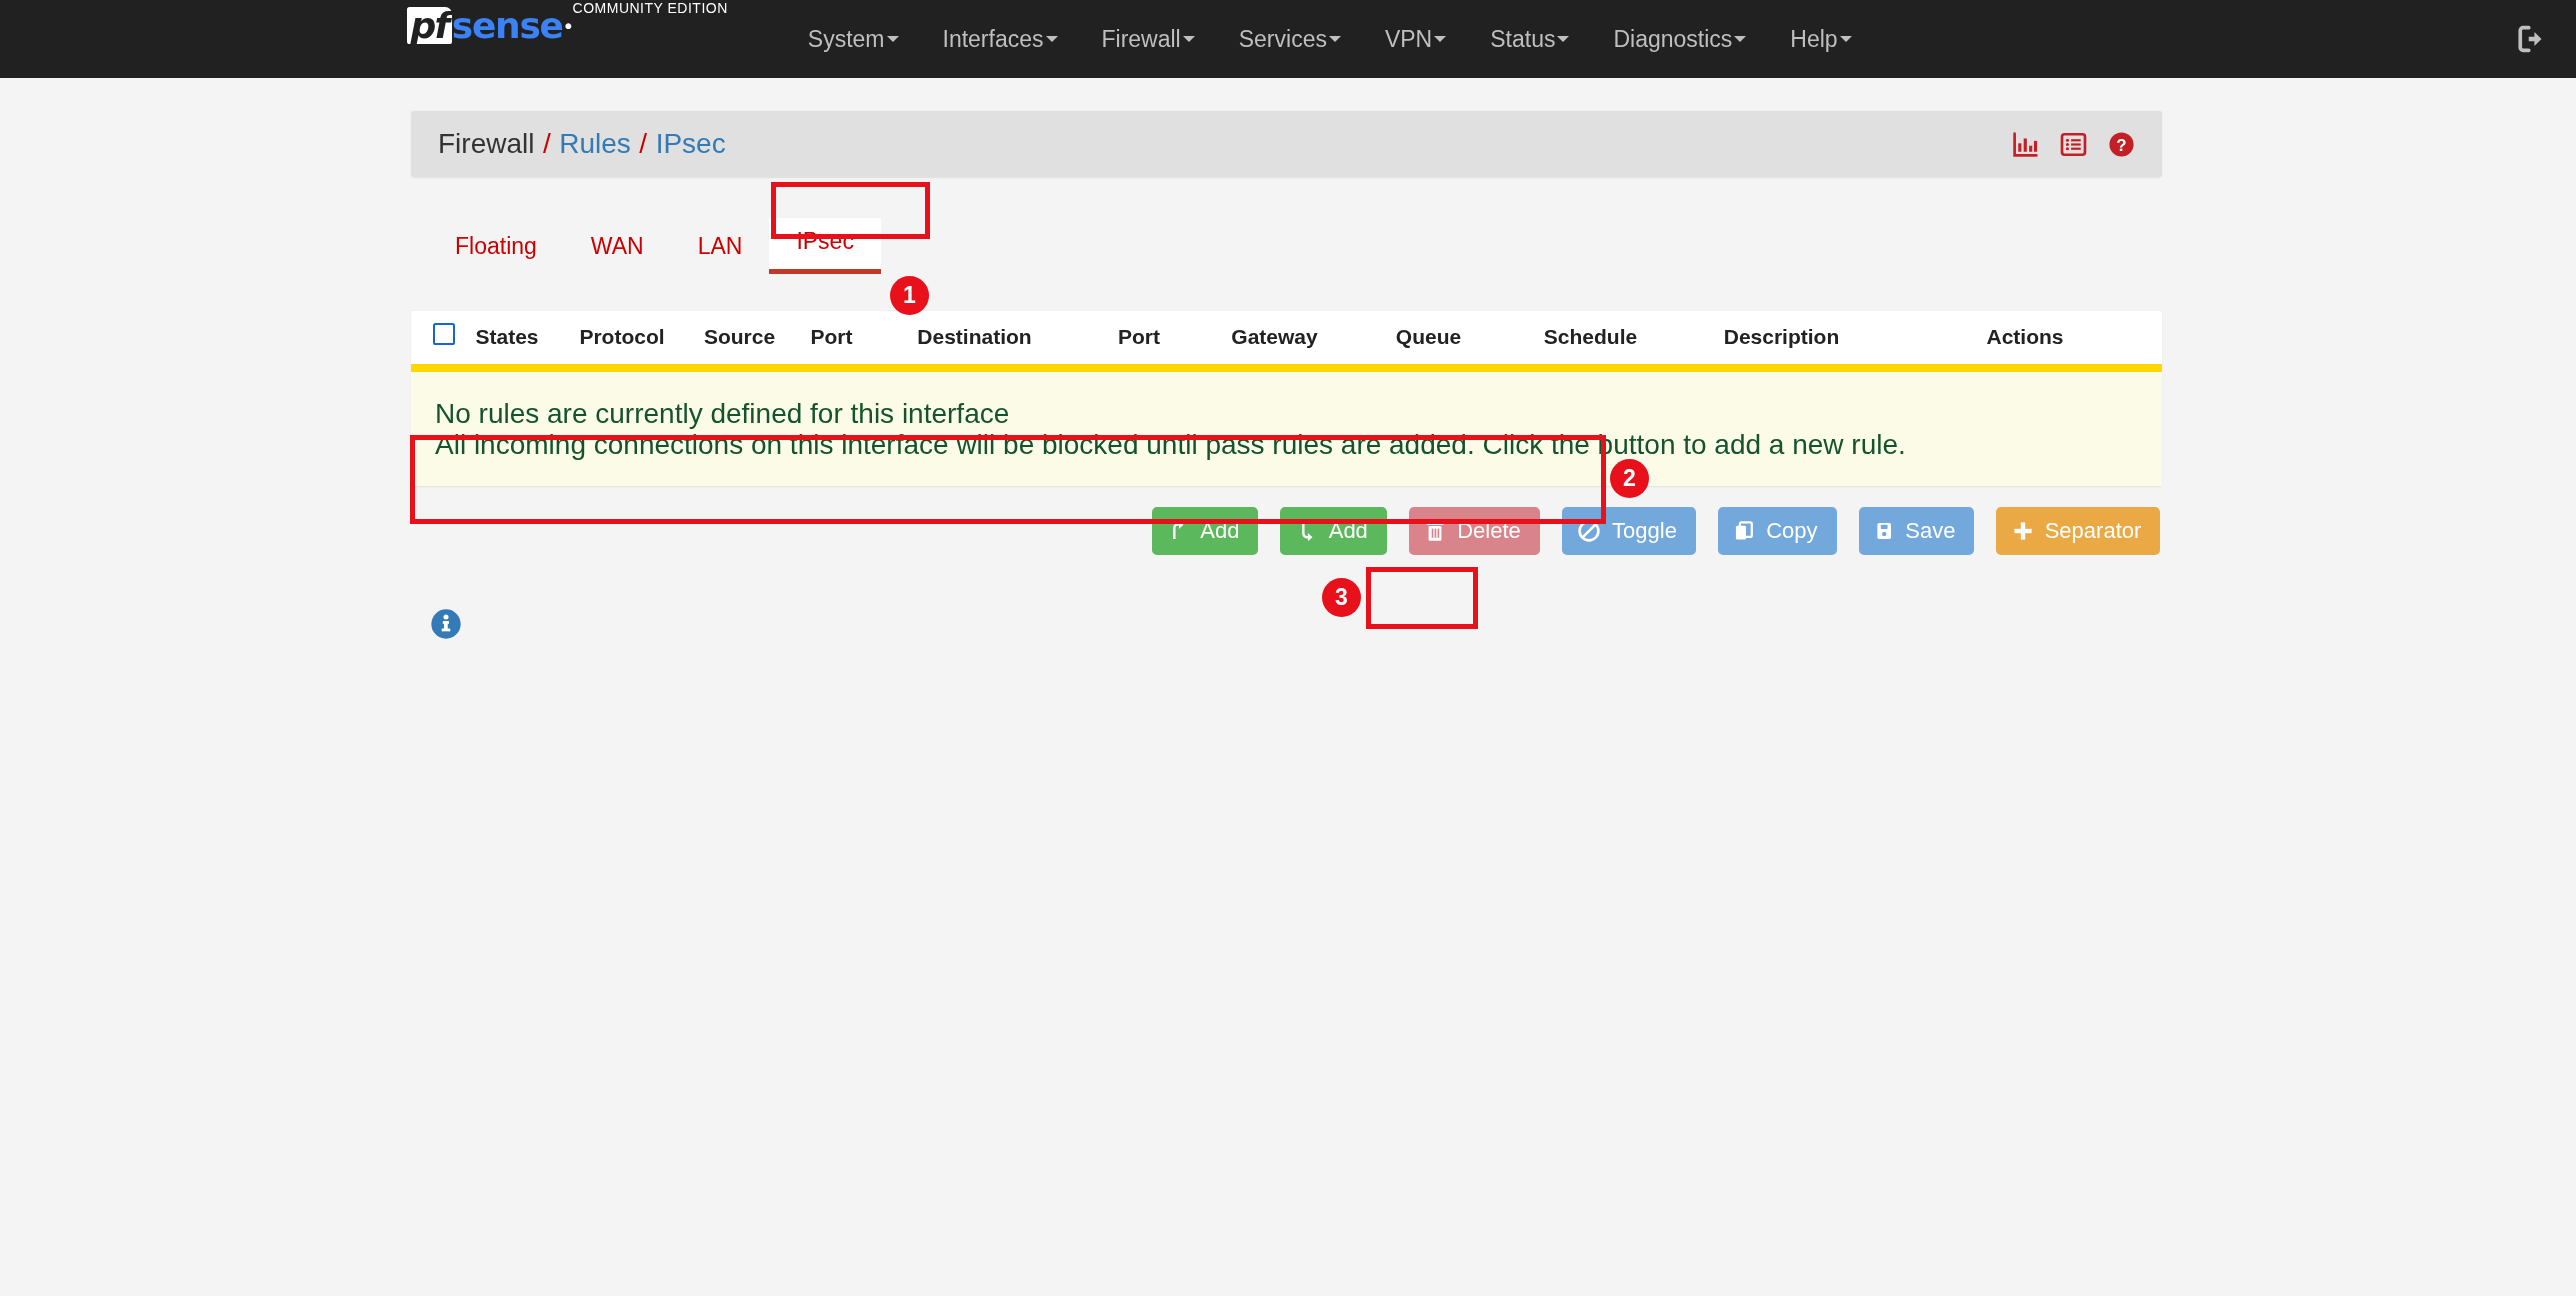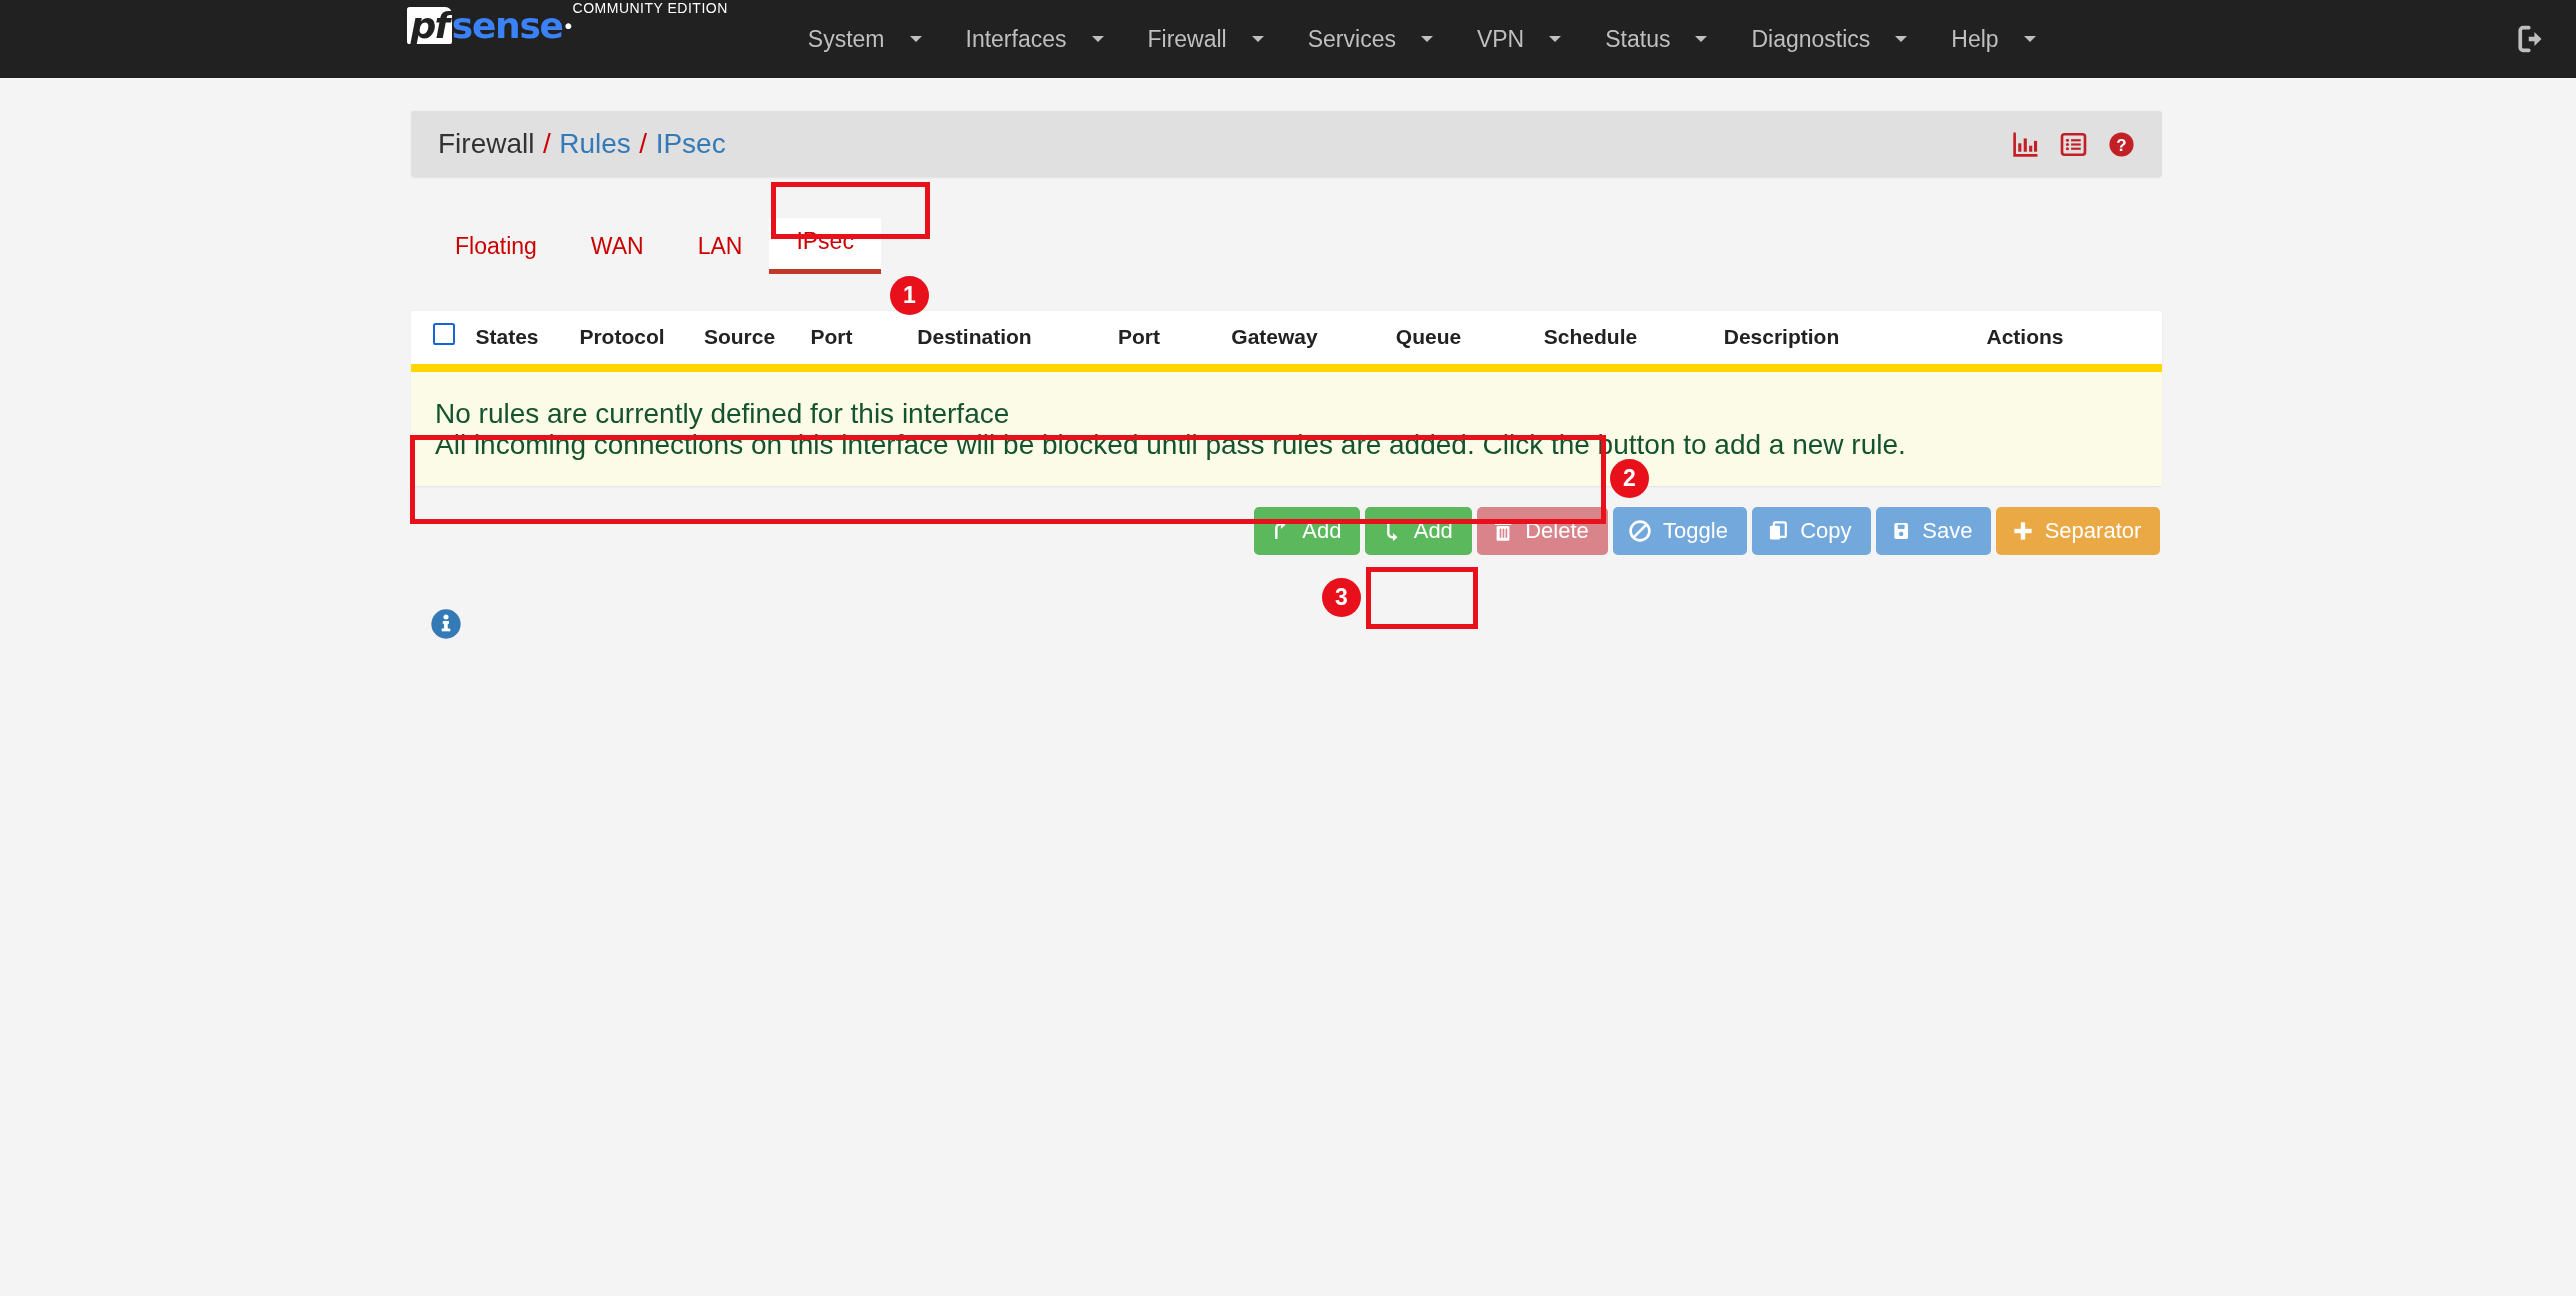--- a/index.html
+++ b/index.html
@@ -70,21 +70,21 @@
     align-items: center;
     margin-left: 58px;
     height: 78px;
   }
   .nav-item {
     color: #bfbfbf;
     font-size: 23px;
     padding: 0 22px;
     display: flex;
     align-items: center;
-    gap: 25px;
+    gap: 2px;
     height: 78px;
     cursor: pointer;
     white-space: nowrap;
   }
   .caret-down {
     width: 0; height: 0;
     border-left: 6px solid transparent;
     border-right: 6px solid transparent;
     border-top: 6.8px solid #bfbfbf;
     display: inline-block;
@@ -218,21 +218,21 @@
     color: #14532d;
   }
   .alert-line { display: block; }
 
   
   .btn-row {
     margin-top: 20.4px;
     display: flex;
     justify-content: flex-end;
     align-items: center;
-    gap: 5px;
+    gap: 22px;
     padding-right: 1.7px;
     position: relative;
   }
   .btn {
     display: inline-flex;
     align-items: center;
     gap: 11px;
     border: none;
     border-radius: 5.1px;
     color: #ffffff;

